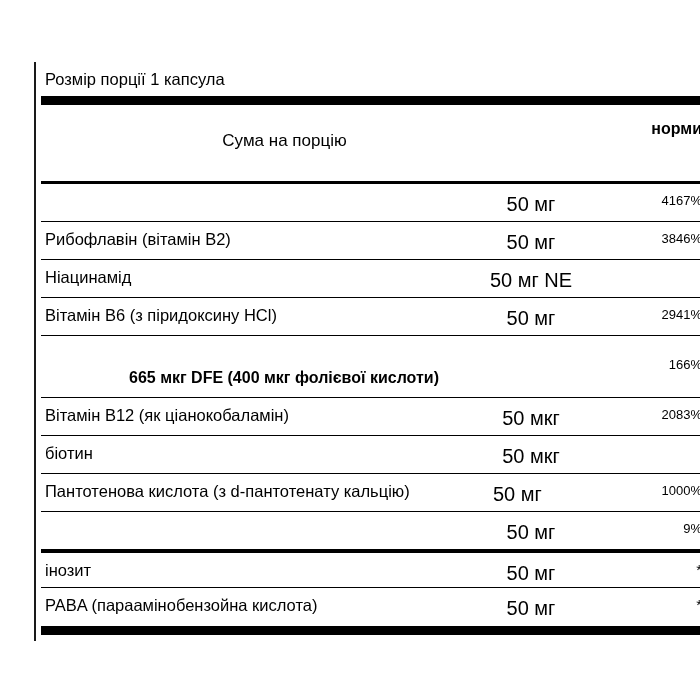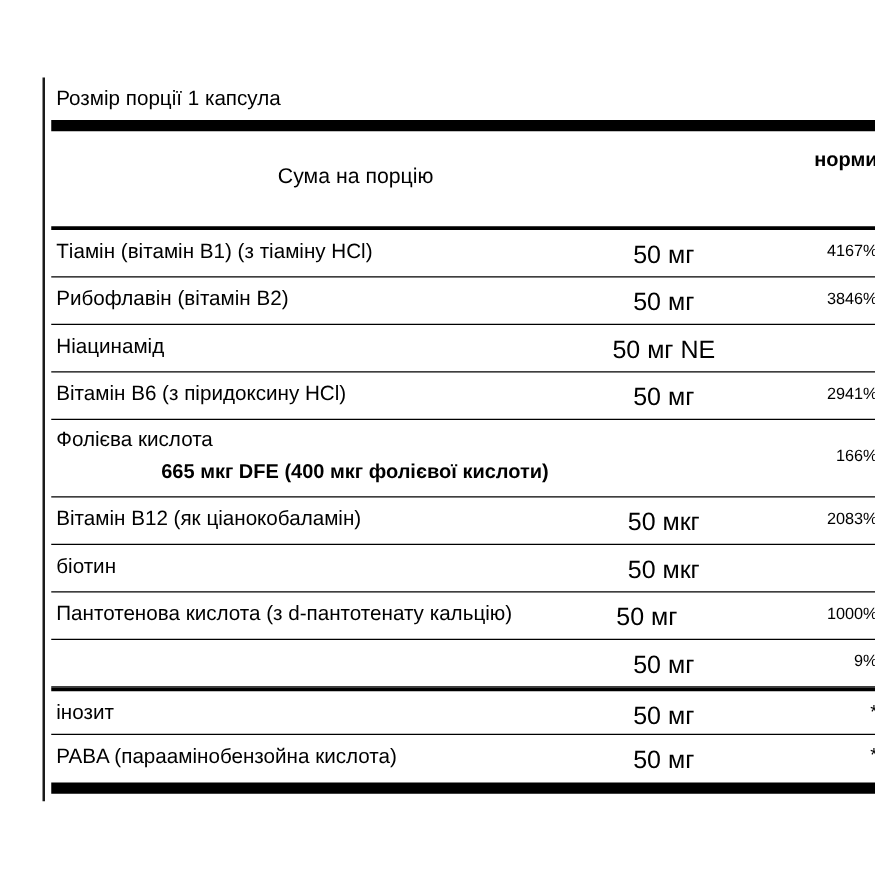--- a/index.html
+++ b/index.html
@@ -161,21 +161,20 @@
   <div class="head">
     <div class="head-amount">Сума на порцію</div>
     <div class="head-dv">
       <div>норми</div>
     </div>
   </div>
 
   <div class="rows">
 
     <div class="row">
-      <span class="nm">Тіамін (вітамін B1) (з тіаміну HCl)</span>
       <span class="amt">50 мг</span>
       <span class="dv">4167%</span>
     </div>
 
     <div class="row">
       <span class="nm">Рибофлавін (вітамін B2)</span>
       <span class="amt">50 мг</span>
       <span class="dv">3846%</span>
     </div>
 
@@ -184,21 +183,20 @@
       <span class="amt">50 мг NE</span>
     </div>
 
     <div class="row">
       <span class="nm">Вітамін B6 (з піридоксину HCl)</span>
       <span class="amt">50 мг</span>
       <span class="dv">2941%</span>
     </div>
 
     <div class="row tall">
-      <span class="nm">Фолієва кислота</span>
       <span class="nm2">665 мкг DFE (400 мкг фолієвої кислоти)</span>
       <span class="dv">166%</span>
     </div>
 
     <div class="row">
       <span class="nm">Вітамін B12 (як ціанокобаламін)</span>
       <span class="amt">50 мкг</span>
       <span class="dv">2083%</span>
     </div>
 

